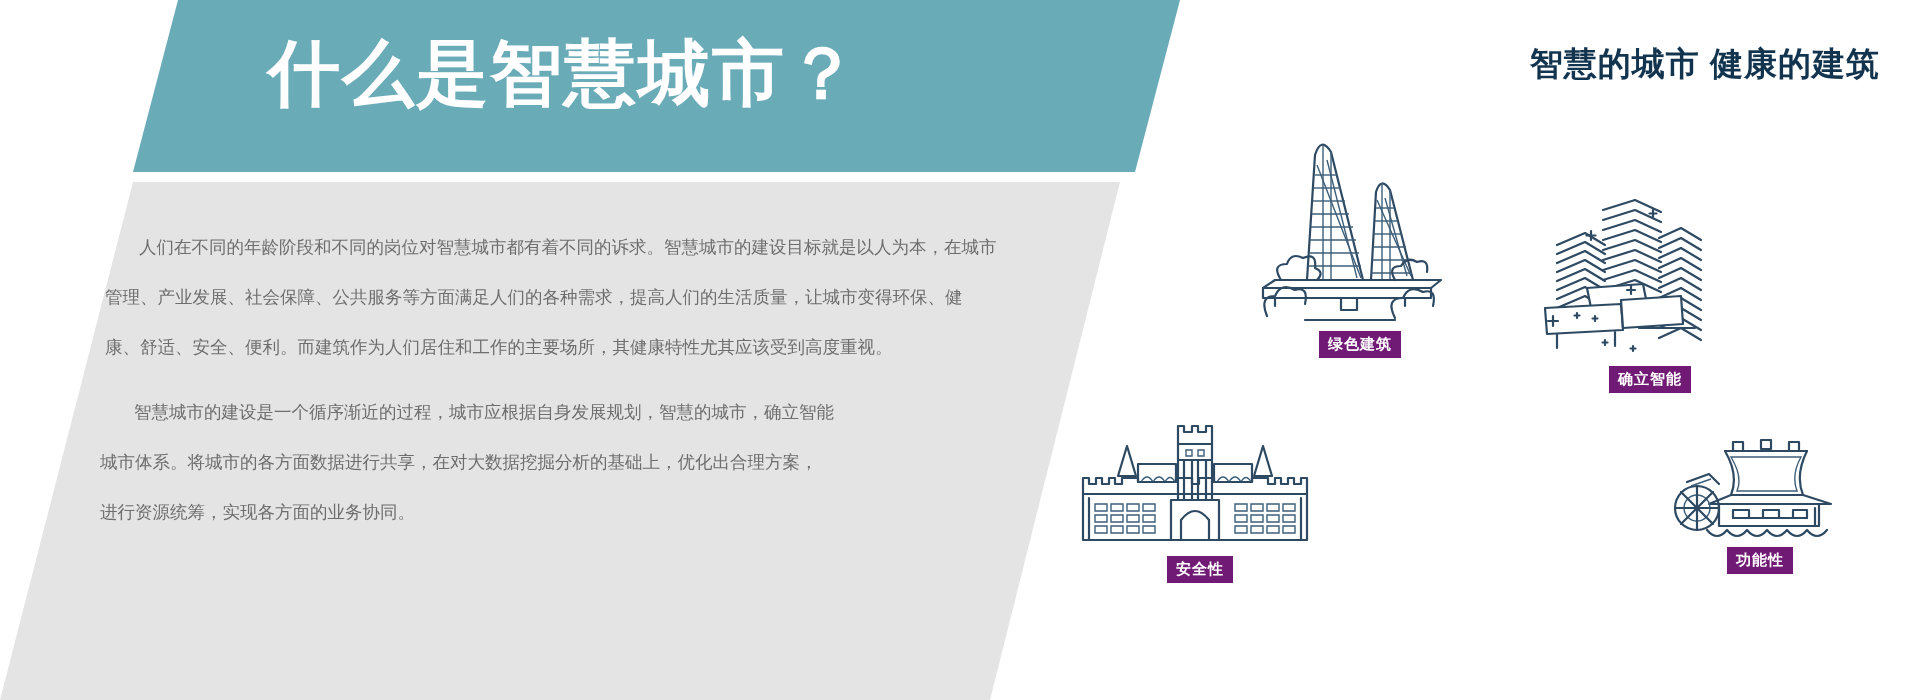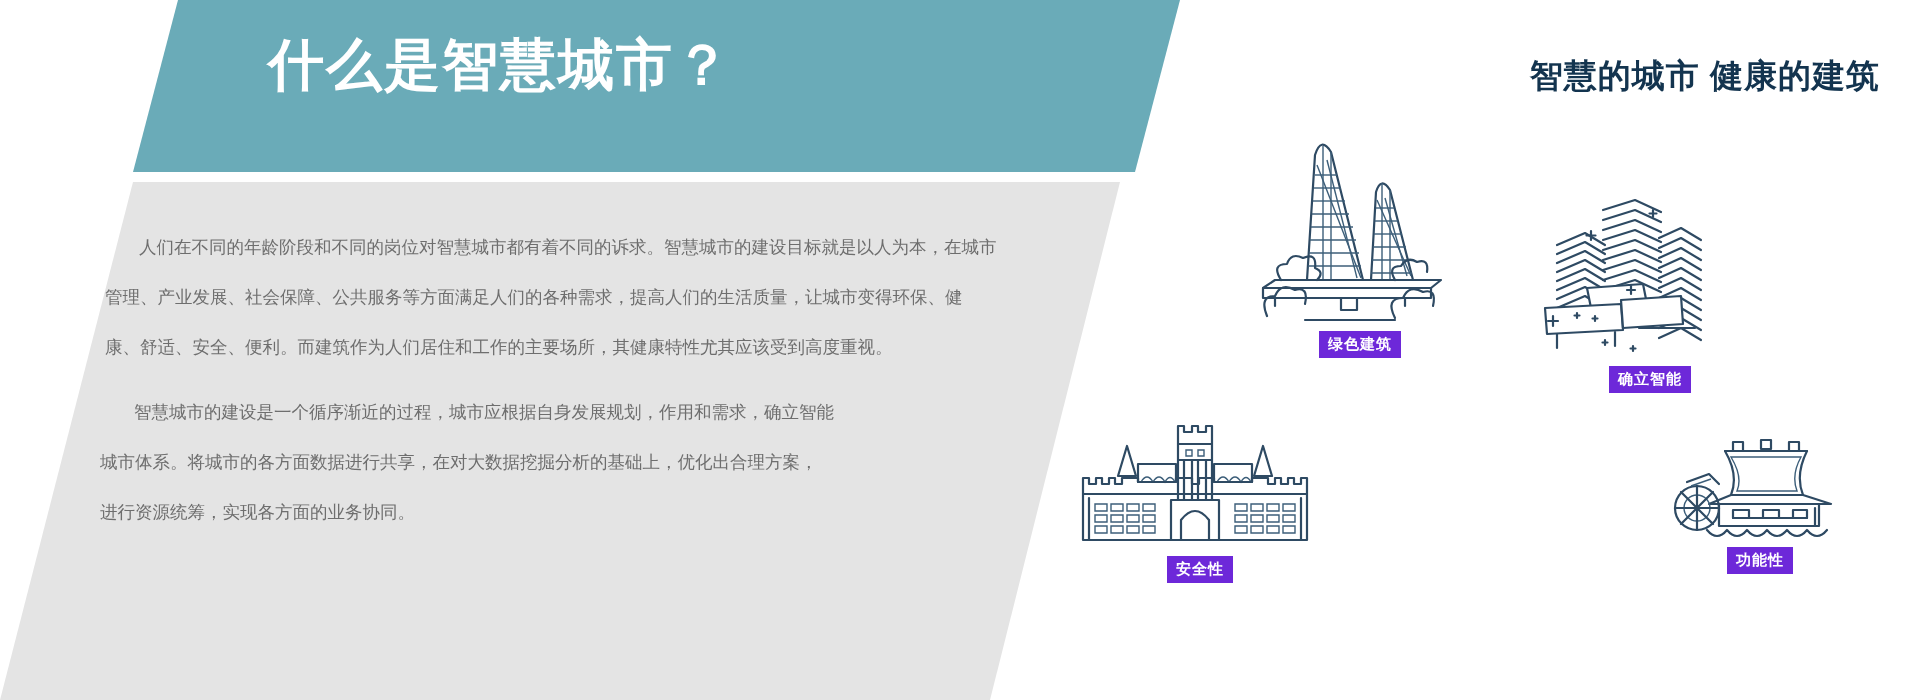--- a/index.html
+++ b/index.html
@@ -12,27 +12,27 @@
 
   
   .title-banner{
     position:absolute;left:0;top:0;width:1180px;height:172px;
     background:#6aabb8;
     clip-path:polygon(178px 0, 1180px 0, 1135px 172px, 133px 172px);
     display:block;
   }
   .title-text{
     position:absolute;left:268px;top:34px;
-    font-size:56px;font-weight:bold;color:#ffffff;
+    font-size:72px;font-weight:bold;color:#ffffff;
     letter-spacing:2px;line-height:1.1;white-space:nowrap;
   }
 
   
   .header-right{
-    position:absolute;right:40px;top:54px;
+    position:absolute;right:40px;top:42px;
     font-size:33px;font-weight:bold;color:#13344f;
     letter-spacing:1px;white-space:nowrap;
   }
 
   
   .text-panel{
     position:absolute;left:0;top:182px;width:1120px;height:666px;
     background:#e4e4e4;
     clip-path:polygon(133px 0, 1120px 0, 990px 518px, 0 518px);
   }
@@ -43,21 +43,21 @@
   .para .ln{display:block;}
   #para1{left:105px;top:40px;}
   #para2{left:100px;top:205px;}
   .indent{padding-left:34px;}
 
   
   .icons{position:absolute;left:1040px;top:120px;width:880px;height:580px;}
   .icon-cell{position:absolute;text-align:center;}
   .icon-art{display:block;margin:0 auto;}
   .badge{
-    display:inline-block;background:#6d28d9;color:#ffffff;
+    display:inline-block;background:#701a75;color:#ffffff;
     font-size:15px;font-weight:bold;letter-spacing:1px;
     padding:4px 9px;margin-top:6px;line-height:1.25;white-space:nowrap;
   }
   #cell-green {left:180px;top:0px;width:280px;}
   #cell-health{left:470px;top:80px;width:280px;}
   #cell-safety{left:-10px;top:300px;width:340px;}
   #cell-live  {left:340px;top:330px;width:220px;}
   #cell-func  {left:580px;top:306px;width:280px;}
 
   svg{overflow:visible;}
@@ -79,21 +79,21 @@
 
   <div class="text-panel">
 
     <div class="para" id="para1">
       <span class="ln indent">人们在不同的年龄阶段和不同的岗位对智慧城市都有着不同的诉求。智慧城市的建设目标就是以人为本，在城市</span>
       <span class="ln">管理、产业发展、社会保障、公共服务等方面满足人们的各种需求，提高人们的生活质量，让城市变得环保、健</span>
       <span class="ln">康、舒适、安全、便利。而建筑作为人们居住和工作的主要场所，其健康特性尤其应该受到高度重视。</span>
     </div>
 
     <div class="para" id="para2">
-      <span class="ln indent">智慧城市的建设是一个循序渐近的过程，城市应根据自身发展规划，作用和需求，确立智能</span>
+      <span class="ln indent">智慧城市的建设是一个循序渐近的过程，城市应根据自身发展规划，智慧的城市，确立智能</span>
       <span class="ln">城市体系。将城市的各方面数据进行共享，在对大数据挖掘分析的基础上，优化出合理方案，</span>
       <span class="ln">进行资源统筹，实现各方面的业务协同。</span>
     </div>
   </div>
 
   <div class="icons">
 
     <div class="icon-cell" id="cell-green">
       <svg class="icon-art" width="230" height="205" viewBox="0 0 230 205">
 

